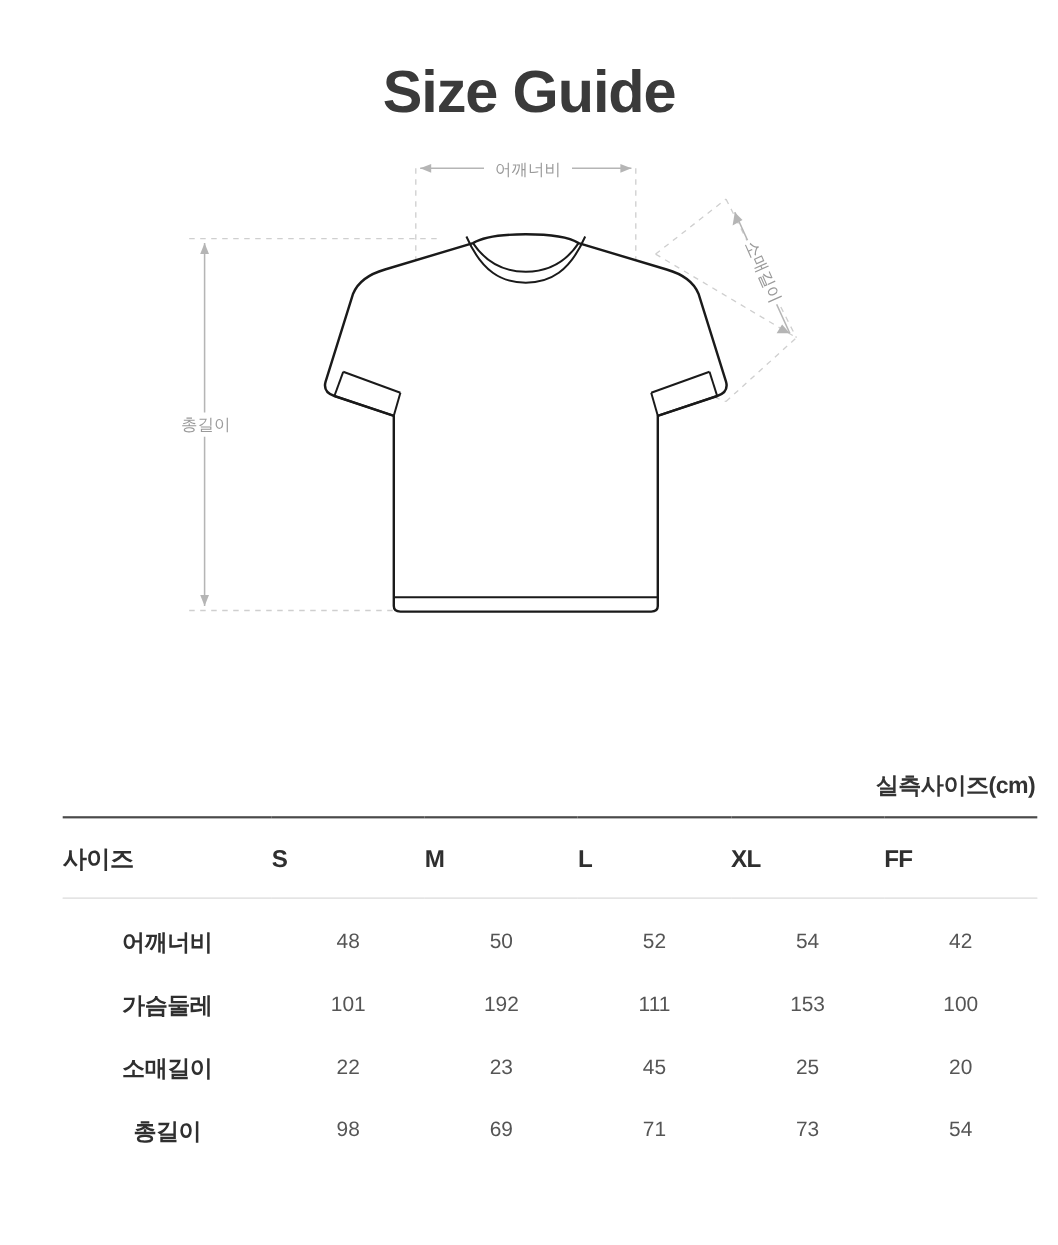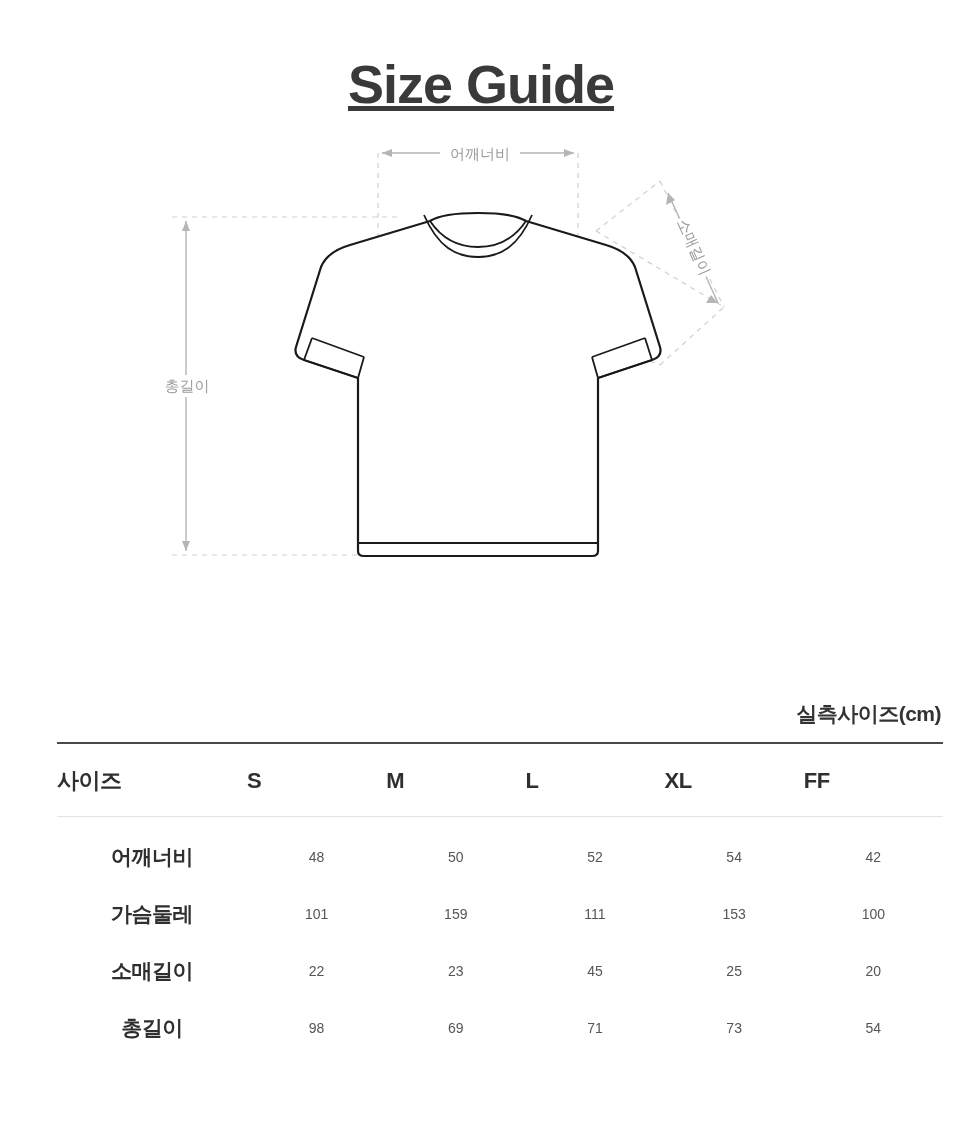--- a/index.html
+++ b/index.html
@@ -22,21 +22,20 @@
   
   .title {
     text-align: center;
     font-size: 54px;
     font-weight: bold;
     letter-spacing: -1px;
     color: #3a3a3a;
     margin: 0;
     padding-top: 52px;
     line-height: 1.2;
-    text-decoration: underline;
   }
 
   
   .illu-wrap {
     position: relative;
     width: 962px;
     height: 470px;
     margin-top: 18px;
   }
   .illu-wrap svg { display: block; }
@@ -75,21 +74,21 @@
     color: #2f2f2f;
     padding: 22px 0 20px 0;
     text-align: left;
     letter-spacing: -0.5px;
   }
   table.size-table th.rowhead-col { width: 190px; }
 
   table.size-table tbody tr td {
     padding: 15px 0 14px 0;
     text-align: center;
-    font-size: 14px;
+    font-size: 19px;
     color: #555555;
     font-weight: normal;
   }
   table.size-table tbody tr:first-child td { padding-top: 26px; }
   table.size-table tbody td.rowhead {
     font-weight: bold;
     font-size: 21px;
     color: #2f2f2f;
     letter-spacing: -0.5px;
   }
@@ -215,21 +214,21 @@
           <td class="rowhead">어깨너비</td>
           <td>48</td>
           <td>50</td>
           <td>52</td>
           <td>54</td>
           <td>42</td>
         </tr>
         <tr>
           <td class="rowhead">가슴둘레</td>
           <td>101</td>
-          <td>159</td>
+          <td>192</td>
           <td>111</td>
           <td>153</td>
           <td>100</td>
         </tr>
         <tr>
           <td class="rowhead">소매길이</td>
           <td>22</td>
           <td>23</td>
           <td>45</td>
           <td>25</td>

